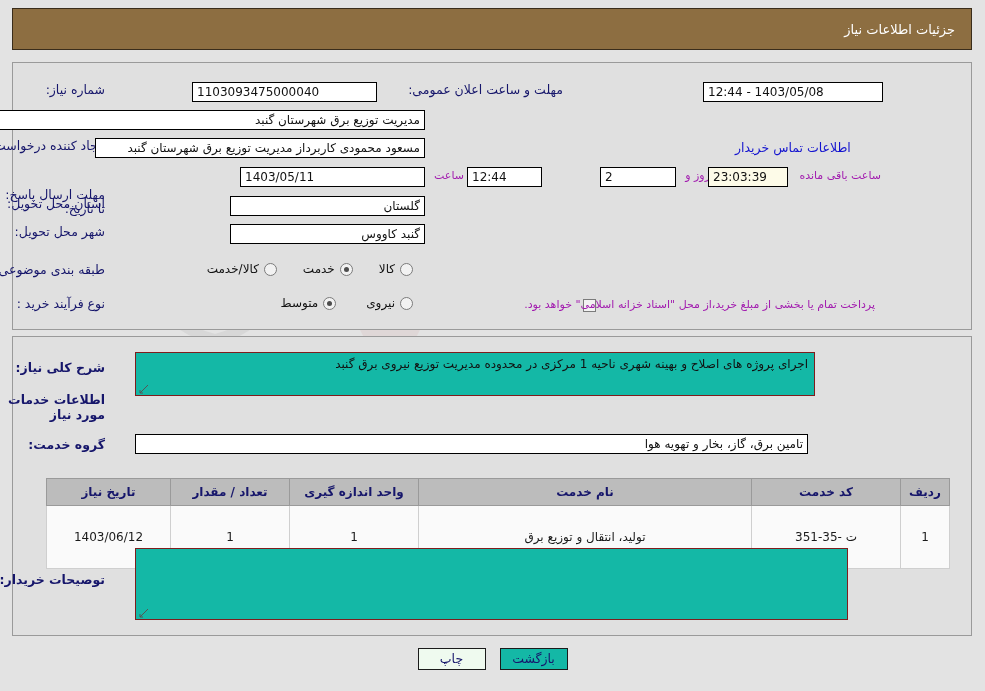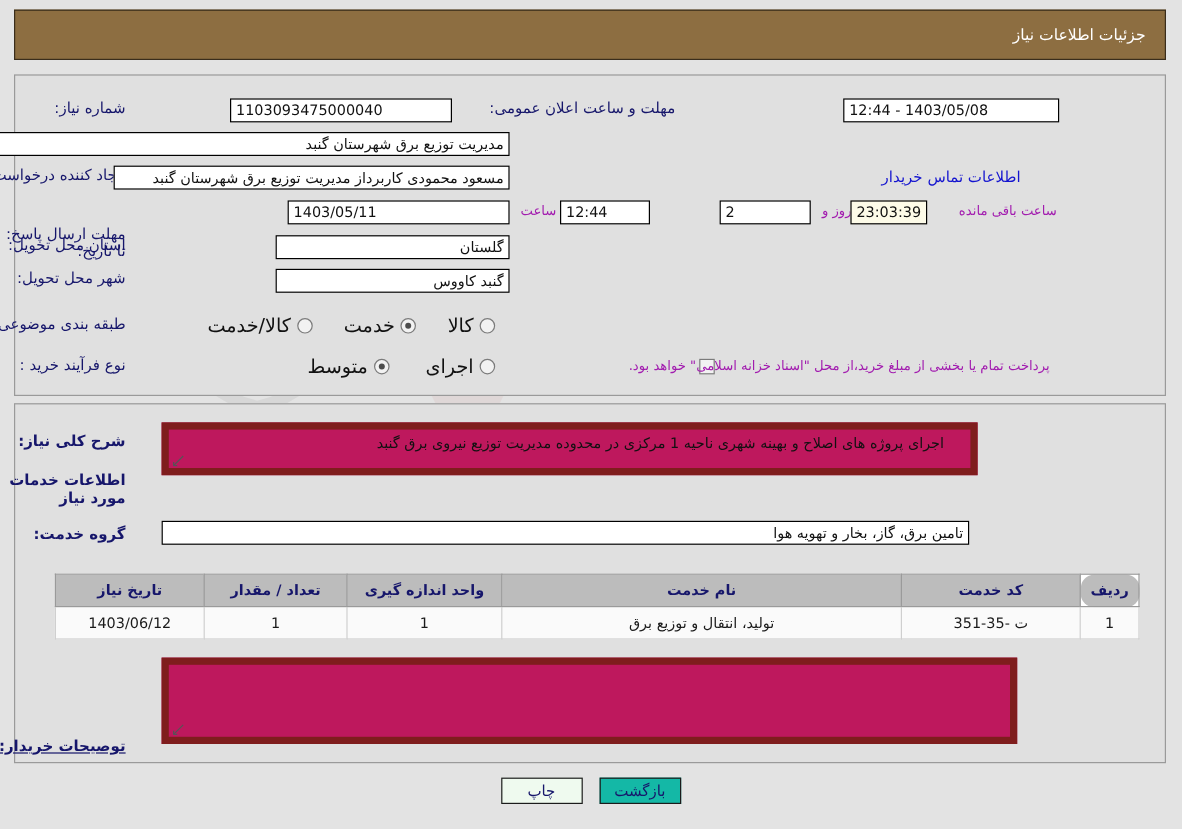--- a/index.html
+++ b/index.html
@@ -132,39 +132,39 @@
   }
   .radio.on::after {
     content: "";
     position: absolute;
     left: 3px; top: 3px;
     width: 5px; height: 5px;
     border-radius: 50%;
     background: #4d4d4d;
   }
   .radio-grp { display: flex; align-items: center; gap: 5px; }
-  .radio-lbl { color: #111111; font-size: 16px; white-space: nowrap; }
+  .radio-lbl { color: #111111; font-size: 12px; white-space: nowrap; }
 
   .checkbox {
     width: 13px; height: 13px;
     border: 1px solid #7b7b7b;
     background: #f2f2f2;
     box-sizing: border-box;
     display: inline-block;
     vertical-align: middle;
   }
 
   
   .ta {
-    border: 6px solid #7f1d1d;
-    background: #be185d;
+    border: 1px solid #7f1d1d;
+    background: #14b8a6;
     box-sizing: border-box;
     font-size: 12px;
     color: #111111;
-    padding: 4px 22px 0 0;
+    padding: 4px 6px 0 0;
     text-align: right;
     position: relative;
     overflow: hidden;
   }
   .ta .grip {
     position: absolute;
     left: 3px; bottom: 1px;
     width: 10px; height: 10px;
   }
 
@@ -195,21 +195,21 @@
     text-align: center;
     padding: 0 4px;
   }
   .tbl td {
     background: #fafafa;
     border: 1px solid #cfcfcf;
     color: #1a1a1a;
     font-size: 12px;
     height: 26px;
     text-align: center;
-    padding: 0 4px;
+    padding: 18px 4px;
   }
 
   
   .btnbar {
     position: absolute;
     left: 0; top: 648px;
     width: 985px;
     display: flex;
     justify-content: center;
     gap: 14px;
@@ -270,21 +270,21 @@
 </div>
 <div class="fld right" style="position:absolute; right:560px; top:138px; width:330px; z-index:4;padding-left:45px;">مسعود محمودی کاربرداز مدیریت توزیع برق شهرستان گنبد</div>
 <a class="link" style="position:absolute; left:735px; top:140px; z-index:4;">اطلاعات تماس خریدار</a>
 
 <div class="row lbl lbl-wrap" style="right:880px; top:160px; width:100px; display:block; margin-top:28px;">مهلت ارسال پاسخ: تا تاریخ:</div>
 <div class="fld" style="position:absolute; right:560px; top:167px; width:185px; z-index:4;">1403/05/11</div>
 <span class="plain" style="position:absolute; right:521px; top:169px; z-index:4;">ساعت</span>
 <div class="fld" style="position:absolute; right:443px; top:167px; width:75px; z-index:4;">12:44</div>
 <div class="fld" style="position:absolute; right:309px; top:167px; width:76px; z-index:4;">2</div>
 <span class="plain" style="position:absolute; right:275px; top:169px; z-index:4;">روز و</span>
-<div class="fld cream" style="position:absolute; right:212px; top:167px; width:64px; z-index:4;">23:03:39</div>
+<div class="fld cream" style="position:absolute; right:197px; top:167px; width:80px; z-index:4;">23:03:39</div>
 <span class="plain" style="position:absolute; right:104px; top:169px; z-index:4;">ساعت باقی مانده</span>
 
 <div class="row" style="right:880px; top:196px;">
   <span class="lbl">استان محل تحویل:</span>
 </div>
 <div class="fld right" style="position:absolute; right:560px; top:196px; width:195px; z-index:4;">گلستان</div>
 
 <div class="row" style="right:880px; top:224px;">
   <span class="lbl">شهر محل تحویل:</span>
 </div>
@@ -307,21 +307,21 @@
     <span class="radio-lbl">کالا/خدمت</span>
   </span>
 </div>
 
 <div class="row" style="right:880px; top:296px;">
   <span class="lbl">نوع فرآیند خرید :</span>
 </div>
 <div class="row" style="right:572px; top:296px; gap:30px;">
   <span class="radio-grp">
     <span class="radio"></span>
-    <span class="radio-lbl">اجرای</span>
+    <span class="radio-lbl">نیروی</span>
   </span>
   <span class="radio-grp">
     <span class="radio on"></span>
     <span class="radio-lbl">متوسط</span>
   </span>
 </div>
 <span class="checkbox" style="position:absolute; right:389px; top:299px; z-index:4;"></span>
 <span class="plain" style="position:absolute; right:110px; top:298px; z-index:4;">پرداخت تمام یا بخشی از مبلغ خرید،از محل "اسناد خزانه اسلامی" خواهد بود.</span>
 
 <div class="panel panel-mid"></div>
@@ -336,41 +336,41 @@
 </div>
 
 <div class="section-head" style="right:880px; top:392px;">اطلاعات خدمات مورد نیاز</div>
 
 <span class="lbl" style="position:absolute; right:880px; top:437px; font-weight:bold; z-index:4;">گروه خدمت:</span>
 <div class="fld right" style="position:absolute; right:177px; top:434px; width:673px; z-index:4;">تامین برق، گاز، بخار و تهویه هوا</div>
 
 <table class="tbl">
   <thead>
     <tr>
-      <th style="width:40px;border-radius:11px;">ردیف</th>
+      <th style="width:40px;">ردیف</th>
       <th style="width:140px;">کد خدمت</th>
       <th>نام خدمت</th>
       <th style="width:120px;">واحد اندازه گیری</th>
       <th style="width:110px;">تعداد / مقدار</th>
       <th style="width:115px;">تاریخ نیاز</th>
     </tr>
   </thead>
   <tbody>
     <tr>
       <td>1</td>
       <td>ت -35-351</td>
       <td>تولید، انتقال و توزیع برق</td>
       <td>1</td>
       <td>1</td>
       <td>1403/06/12</td>
     </tr>
   </tbody>
 </table>
 
-<span class="lbl" style="position:absolute; right:880px; top:614px; font-weight:bold; z-index:4;text-decoration:underline;">توصیحات خریدار:</span>
+<span class="lbl" style="position:absolute; right:880px; top:572px; font-weight:bold; z-index:4;">توصیحات خریدار:</span>
 <div class="ta" style="position:absolute; right:137px; top:548px; width:713px; height:72px; z-index:4;">
   <span></span>
   <svg class="grip" viewBox="0 0 10 10">
     <path d="M1 9 L9 1" stroke="#555" stroke-width="1" fill="none"></path>
     <path d="M1 9 L4 9 M1 9 L1 6" stroke="#555" stroke-width="1" fill="none"></path>
   </svg>
 </div>
 
 <div class="btnbar">
   <div class="btn btn-back">بازگشت</div>

